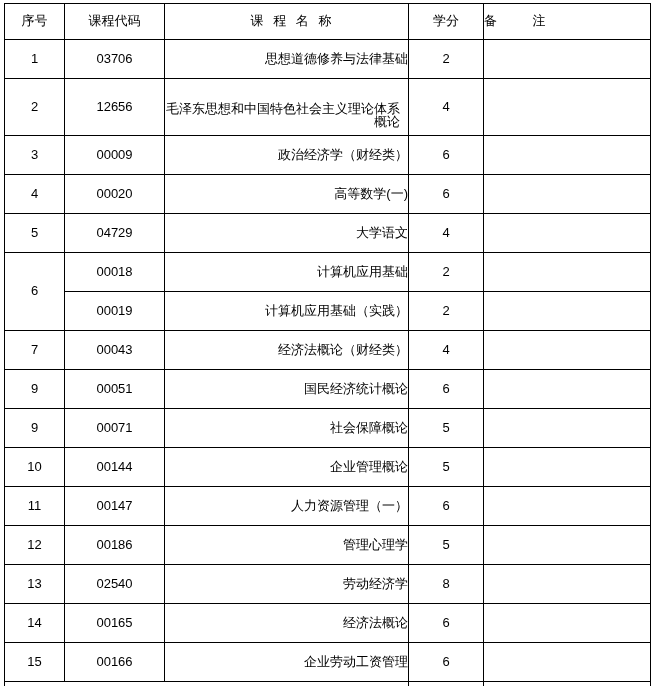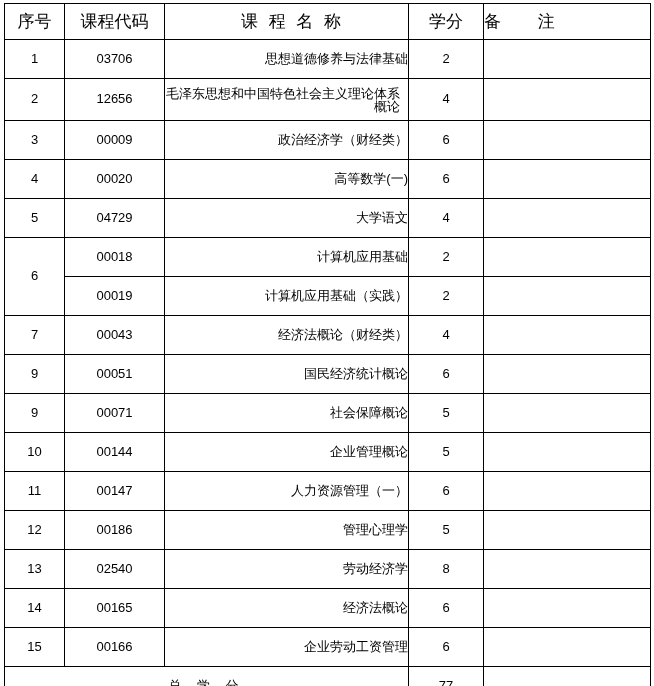--- a/index.html
+++ b/index.html
@@ -44,21 +44,21 @@
   col.c-seq     { width: 60px; }
   col.c-code    { width: 100px; }
   col.c-name    { width: 244px; }
   col.c-credit  { width: 75px; }
   col.c-remark  { width: 167px; }
 
   
   tr.header-row td {
     height: 35px;
     text-align: center;
-    font-size: 17px;
+    font-size: 13px;
   }
   .hdr-spaced-sm { letter-spacing: 3px; padding-left: 3px; }
   .hdr-spaced-lg { letter-spacing: 16px; padding-left: 16px; }
 
   
   tr.body-row td { height: 38px; }
 
   td.cell-seq,
   td.cell-code,
   td.cell-credit {
@@ -71,21 +71,21 @@
     text-align: right;
     padding-left: 9px;
     font-size: 13.5px;
   }
   td.cell-remark { }
 
   
   tr.row-tall td { height: 40px; }
   tr.row-tall td.cell-name {
     line-height: 1.0;
-    padding-top: 1px;
+    padding-top: 16px;
     padding-right: 8px;
   }
 
   
   td.cell-seq-merged {
     text-align: center;
     vertical-align: middle;
     font-size: 13px;
   }
 

